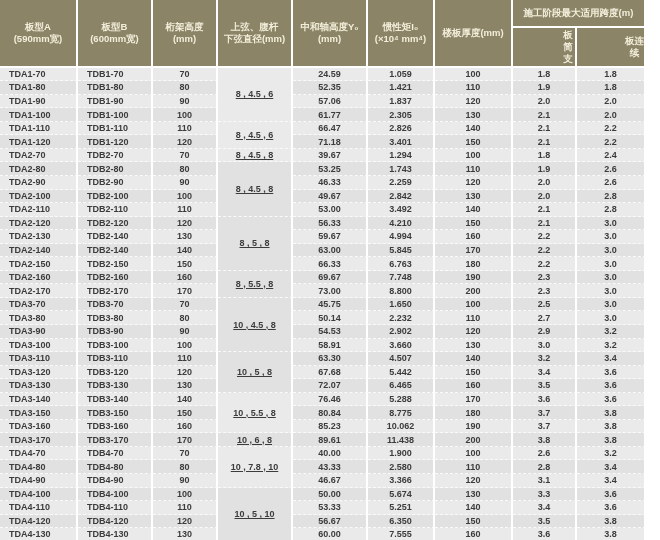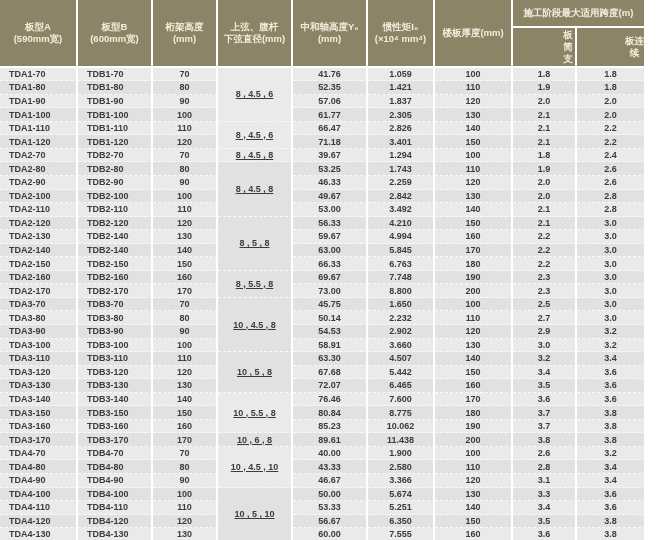--- a/index.html
+++ b/index.html
@@ -98,21 +98,21 @@
       <th>板简支</th>
       <th>板连续</th>
     </tr>
   </thead>
   <tbody id="table-body">
       <tr>
         <td class="ta-left">TDA1-70</td>
         <td class="ta-left">TDB1-70</td>
         <td>70</td>
         <td rowspan="4" class="dia">8 , 4.5 , 6</td>
-        <td>41.76</td>
+        <td>24.59</td>
         <td>1.059</td>
         <td>100</td>
         <td>1.8</td>
         <td>1.8</td>
       </tr>
       <tr>
         <td class="ta-left">TDA1-80</td>
         <td class="ta-left">TDB1-80</td>
         <td>80</td>
         <td>52.35</td>
@@ -347,21 +347,21 @@
         <td>160</td>
         <td>3.5</td>
         <td>3.6</td>
       </tr>
       <tr>
         <td class="ta-left">TDA3-140</td>
         <td class="ta-left">TDB3-140</td>
         <td>140</td>
         <td rowspan="3" class="dia">10 , 5.5 , 8</td>
         <td>76.46</td>
-        <td>7.600</td>
+        <td>5.288</td>
         <td>170</td>
         <td>3.6</td>
         <td>3.6</td>
       </tr>
       <tr>
         <td class="ta-left">TDA3-150</td>
         <td class="ta-left">TDB3-150</td>
         <td>150</td>
         <td>80.84</td>
         <td>8.775</td>
@@ -387,21 +387,21 @@
         <td>89.61</td>
         <td>11.438</td>
         <td>200</td>
         <td>3.8</td>
         <td>3.8</td>
       </tr>
       <tr>
         <td class="ta-left">TDA4-70</td>
         <td class="ta-left">TDB4-70</td>
         <td>70</td>
-        <td rowspan="3" class="dia">10 , 4.5 , 10</td>
+        <td rowspan="3" class="dia">10 , 7.8 , 10</td>
         <td>40.00</td>
         <td>1.900</td>
         <td>100</td>
         <td>2.6</td>
         <td>3.2</td>
       </tr>
       <tr>
         <td class="ta-left">TDA4-80</td>
         <td class="ta-left">TDB4-80</td>
         <td>80</td>

